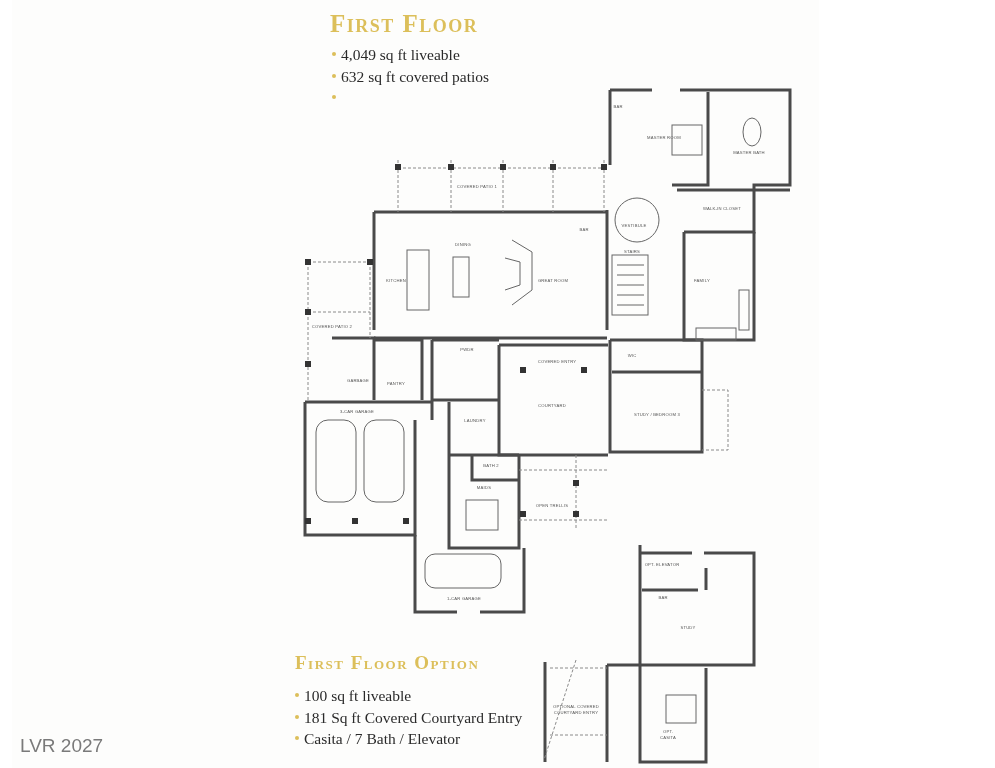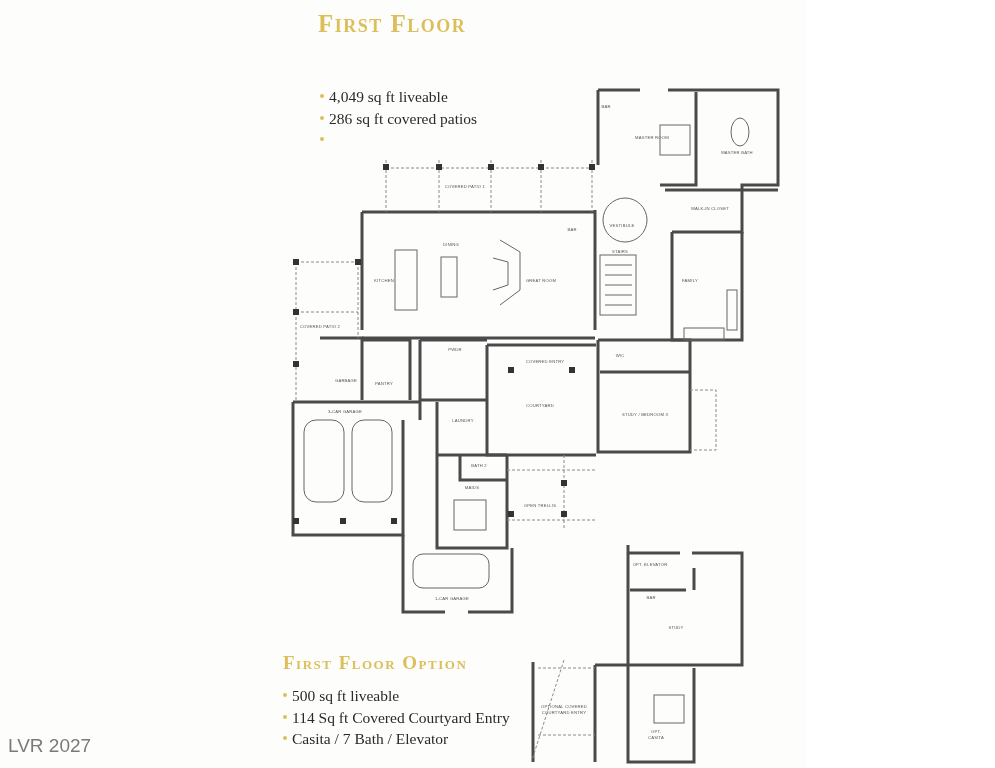--- a/index.html
+++ b/index.html
@@ -1,45 +1,45 @@
 <!DOCTYPE html>
 <html><head>
 <meta charset="utf-8">
 <style>
   html,body{margin:0;padding:0;background:#ffffff;}
   body{width:995px;height:768px;position:relative;overflow:hidden;font-family:"Liberation Serif","DejaVu Serif",serif;}
-  .paper{position:absolute;left:0;top:0;width:807px;height:768px;background:#fdfdfc;}
+  .paper{position:absolute;left:12px;top:0;width:807px;height:768px;background:#fdfdfc;}
   .heading{position:absolute;color:#dcbf5a;font-weight:bold;letter-spacing:1.5px;font-variant:small-caps;font-family:"Liberation Serif","DejaVu Serif",serif;}
   .h1{left:318px;top:10px;font-size:25px;}
   .h2{left:283px;top:652px;font-size:19px;}
   .bullets{position:absolute;list-style:none;margin:0;padding:0;color:#2a2a2a;font-size:15.5px;font-family:"Liberation Serif","DejaVu Serif",serif;}
   .bullets li{height:21.5px;line-height:21.5px;white-space:nowrap;}
   .bullets li .dot{display:inline-block;width:4px;height:4px;border-radius:50%;background:#dcbf5a;margin-right:5px;vertical-align:middle;position:relative;top:-2px;}
-  .b1{left:320px;top:44px;margin-top:42px;}
+  .b1{left:320px;top:44px;}
   .b2{left:283px;top:685px;}
   .watermark{position:absolute;left:8px;top:735px;font-family:"Liberation Sans","DejaVu Sans",sans-serif;font-size:19px;color:#7a7a7a;}
   svg.plan{position:absolute;left:0;top:0;}
   .rl{font-family:"Liberation Sans","DejaVu Sans",sans-serif;font-size:4.2px;fill:#555;text-anchor:middle;letter-spacing:0.2px;}
 </style>
 </head>
 <body>
 
 <div class="paper">
 
   <div class="heading h1">First Floor</div>
   <ul class="bullets b1">
     <li><span class="dot"></span><span>4,049 sq ft liveable</span></li>
-    <li><span class="dot"></span><span>286 sq ft covered patios</span></li>
+    <li><span class="dot"></span><span>632 sq ft covered patios</span></li>
     <li><span class="dot"></span></li>
   </ul>
 
   <div class="heading h2">First Floor Option</div>
   <ul class="bullets b2">
-    <li><span class="dot"></span><span>500 sq ft liveable</span></li>
-    <li><span class="dot"></span><span>114 Sq ft Covered Courtyard Entry</span></li>
+    <li><span class="dot"></span><span>100 sq ft liveable</span></li>
+    <li><span class="dot"></span><span>181 Sq ft Covered Courtyard Entry</span></li>
     <li><span class="dot"></span><span>Casita / 7 Bath / Elevator</span></li>
   </ul>
 
   <svg class="plan" width="995" height="768" viewBox="0 0 995 768">
     <g fill="none" stroke="#4a4a4a" stroke-width="3">
 
       <path d="M598 90 L640 90 M668 90 L778 90 L778 185 L742 185 L742 232 L672 232 M598 90 L598 165"></path>
       <path d="M696 92 L696 185 L660 185"></path>
       <path d="M665 190 L778 190"></path>
 

